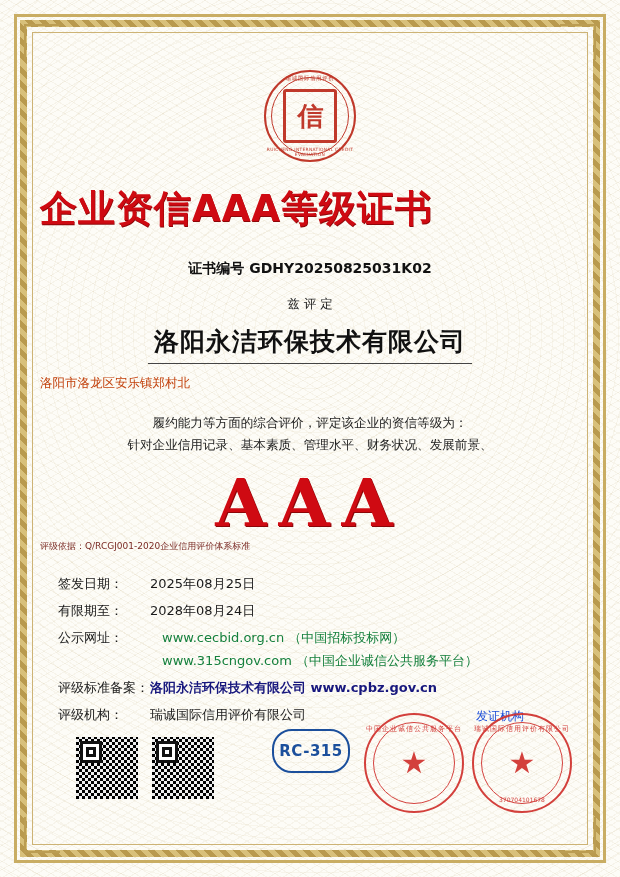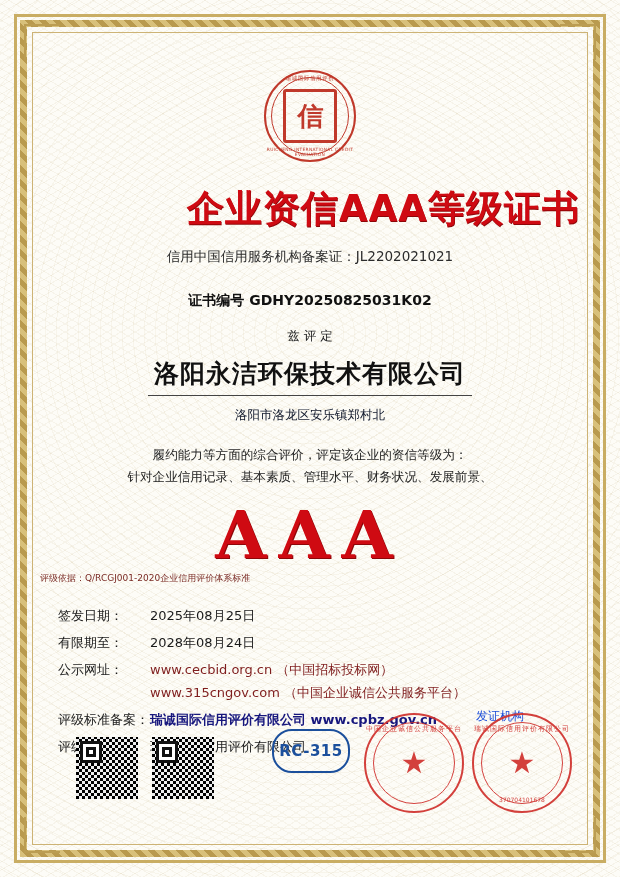--- a/index.html
+++ b/index.html
@@ -106,21 +106,21 @@
     color: #c0392b;
     font-size: 5.5px;
     letter-spacing: 0.6px;
     font-family: "DejaVu Sans", sans-serif;
   }
   .emblem .arc-top { top: 5px; }
   .emblem .arc-bottom { bottom: 5px; font-size: 4.4px; letter-spacing: 0.3px; }
 
   .cert-title {
     margin-top: 22px;
-    text-align: right;
+    text-align: left;
     font-size: 37px;
     font-weight: bold;
     color: #cf0a12;
     letter-spacing: 1px;
     font-family: "DejaVu Sans", sans-serif;
     text-shadow: 0.5px 0.5px 0 #8d0608;
   }
   .filing-line {
     margin-top: 14px;
     text-align: center;
@@ -153,23 +153,23 @@
     font-size: 25px;
     font-weight: bold;
     color: #111;
     font-family: "DejaVu Sans", sans-serif;
     border-bottom: 1.5px solid #444;
     padding: 0 6px 5px 6px;
     letter-spacing: 1px;
   }
   .company-address {
     margin-top: 11px;
-    text-align: center;
+    text-align: left;
     font-size: 12.5px;
-    color: #0f172a;
+    color: #c2410c;
     font-family: "DejaVu Sans", sans-serif;
   }
   .statement {
     margin: 20px 36px 0 36px;
     text-align: center;
     font-size: 12.6px;
     line-height: 1.75;
     color: #1d1d1d;
     font-family: "DejaVu Sans", sans-serif;
   }
@@ -204,21 +204,21 @@
     margin-bottom: 9px;
   }
   .field-label {
     width: 92px;
     flex: 0 0 92px;
   }
   .field-value { flex: 1; }
   .sub-row {
     margin: -4px 0 9px 92px;
   }
-  .url { color: #7f1d1d; }
+  .url { color: #15803d; margin-left: 12px; }
   .url-strong { color: #17177d; font-weight: bold; }
 
   
   .bottom {
     position: absolute;
     left: 0; right: 0; bottom: 4px;
     height: 130px;
   }
   .qr {
     position: absolute;
@@ -325,21 +325,20 @@
         <div class="ring"></div>
         <div class="ring2"></div>
         <div class="arc-top">瑞诚国际信用评价</div>
         <div class="core">信</div>
         <div class="arc-bottom">RUICHENG INTERNATIONAL CREDIT EVALUATION</div>
       </div>
     </div>
 
     <div class="cert-title">企业资信AAA等级证书</div>
 
-    <div class="filing-line">信用中国信用服务机构备案证：JL2202021021</div>
 
     <div class="cert-no">
       <span class="label">证书编号</span>
       <span>GDHY20250825031K02</span>
     </div>
 
     <div class="hereby">兹 评 定</div>
 
     <div class="company-wrap">
       <span class="company-name">洛阳永洁环保技术有限公司</span>
@@ -366,21 +365,21 @@
       </div>
       <div class="field-row">
         <span class="field-label">公示网址：</span>
         <span class="field-value url">www.cecbid.org.cn （中国招标投标网）</span>
       </div>
       <div class="sub-row">
         <span class="url">www.315cngov.com （中国企业诚信公共服务平台）</span>
       </div>
       <div class="field-row">
         <span class="field-label">评级标准备案：</span>
-        <span class="field-value url-strong">瑞诚国际信用评价有限公司 www.cpbz.gov.cn</span>
+        <span class="field-value url-strong">洛阳永洁环保技术有限公司 www.cpbz.gov.cn</span>
       </div>
       <div class="field-row">
         <span class="field-label">评级机构：</span>
         <span class="field-value">瑞诚国际信用评价有限公司</span>
       </div>
     </div>
 
     <div class="bottom">
       <div class="qr q1"></div>
       <div class="qr q2"></div>

